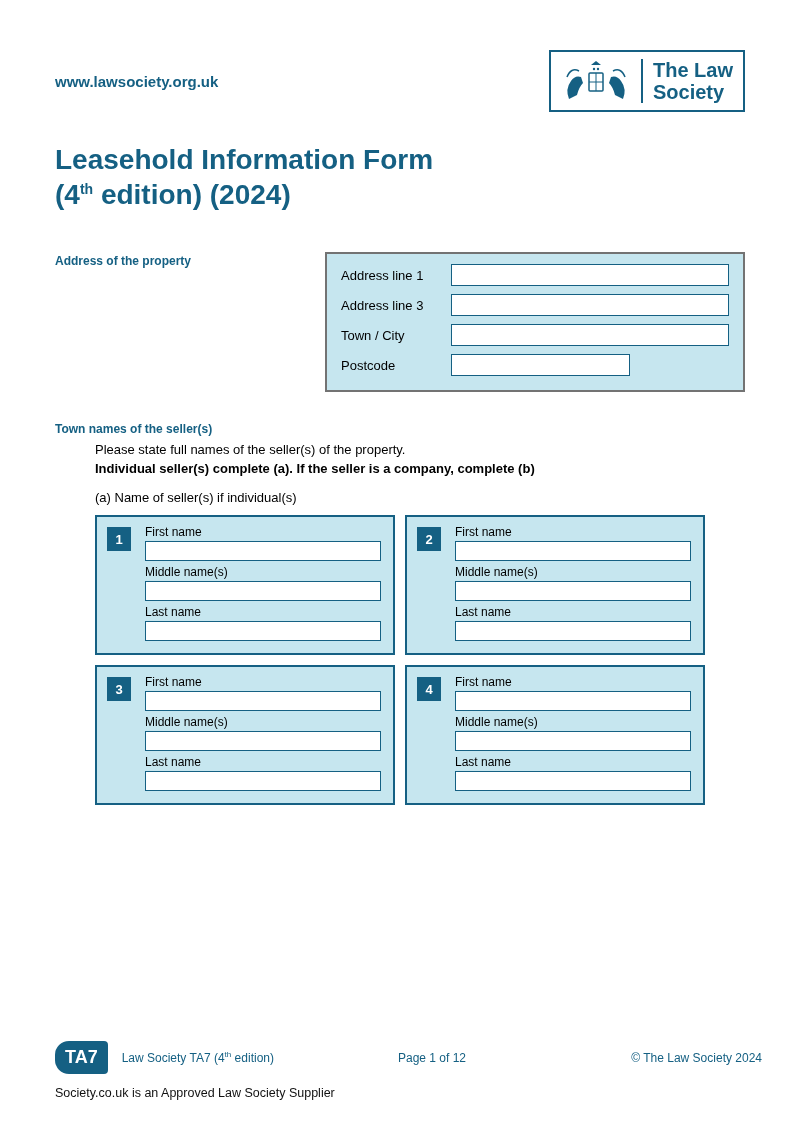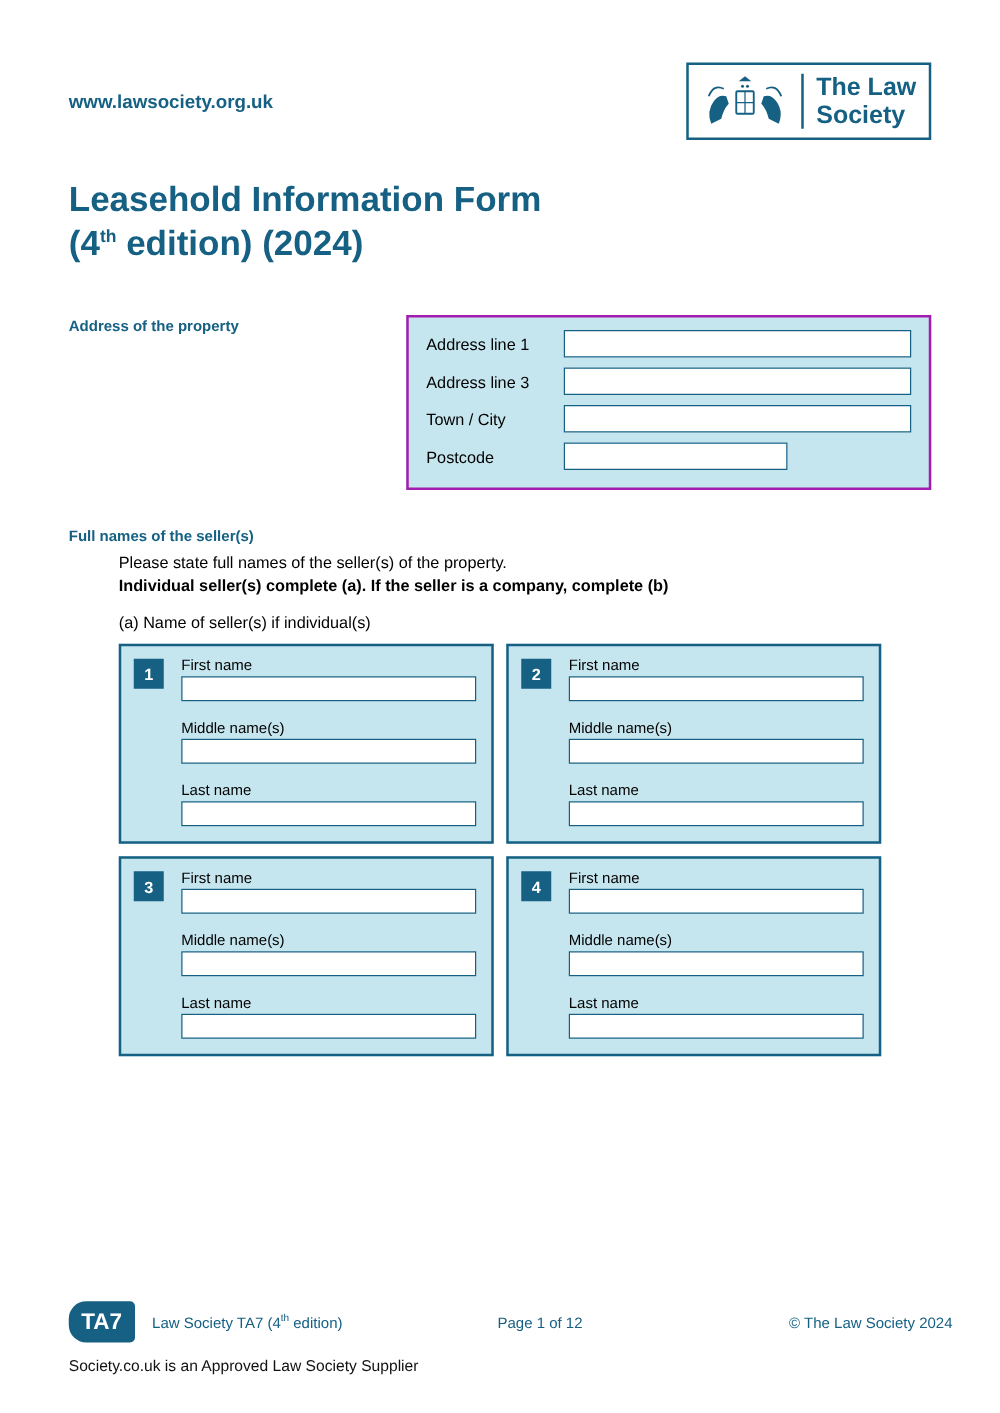--- a/index.html
+++ b/index.html
@@ -43,21 +43,21 @@
     color: #156083;
     font-weight: bold;
     font-size: 12px;
     margin-bottom: 6px;
   }
   .addr-row { display: flex; align-items: flex-start; gap: 20px; margin-bottom: 30px; }
   .addr-label-col { flex: 0 0 250px; padding-top: 2px; }
   .addr-box {
     flex: 1;
     background: #c6e6ef;
-    border: 2px solid #a21caf;
+    border: 2px solid #737373;
     padding: 10px 14px 14px 14px;
   }
   .addr-line { display: flex; align-items: center; margin-bottom: 8px; gap: 10px; }
   .addr-line:last-child { margin-bottom: 0; }
   .addr-field-label { font-size: 13px; width: 100px; flex-shrink: 0; }
   .addr-input {
     flex: 1;
     height: 22px;
     background: #fff;
     border: 1px solid #156083;
@@ -87,21 +87,21 @@
     height: 24px;
     background: #156083;
     color: #fff;
     font-weight: bold;
     font-size: 13px;
     display: flex;
     align-items: center;
     justify-content: center;
   }
   .seller-fields { margin-left: 36px; }
-  .sf-label { font-size: 12px; margin-bottom: 2px; margin-top: 14px; }
+  .sf-label { font-size: 12px; margin-bottom: 2px; margin-top: 4px; }
   .sf-label:first-child { margin-top: 0; }
   .sf-input { height: 20px; background: #fff; border: 1px solid #156083; width: 100%; }
   .footer {
     position: absolute;
     left: 55px;
     right: 38px;
     bottom: 30px;
   }
   .footer-row {
     display: flex;
@@ -178,21 +178,21 @@
       <input class="addr-input" style="">
     </div>
     <div class="addr-line">
       <span class="addr-field-label">Postcode</span>
       <input class="addr-input short" style="">
     </div>
   </div>
 </div>
 
 <div class="sellers-section">
-  <div class="section-label">Full names of the seller(s)</div>
+  <div class="section-label">Town names of the seller(s)</div>
   <p class="instr">Please state full names of the seller(s) of the property.</p>
   <p class="instr bold">Individual seller(s) complete (a). If the seller is a company, complete (b)</p>
   <p class="subhead">(a) Name of seller(s) if individual(s)</p>
 
   <div class="seller-grid">
     <div class="seller-box">
       <div class="num-badge">1</div>
       <div class="seller-fields">
         <div class="sf-label">First name</div>
         <input class="sf-input" style="">

